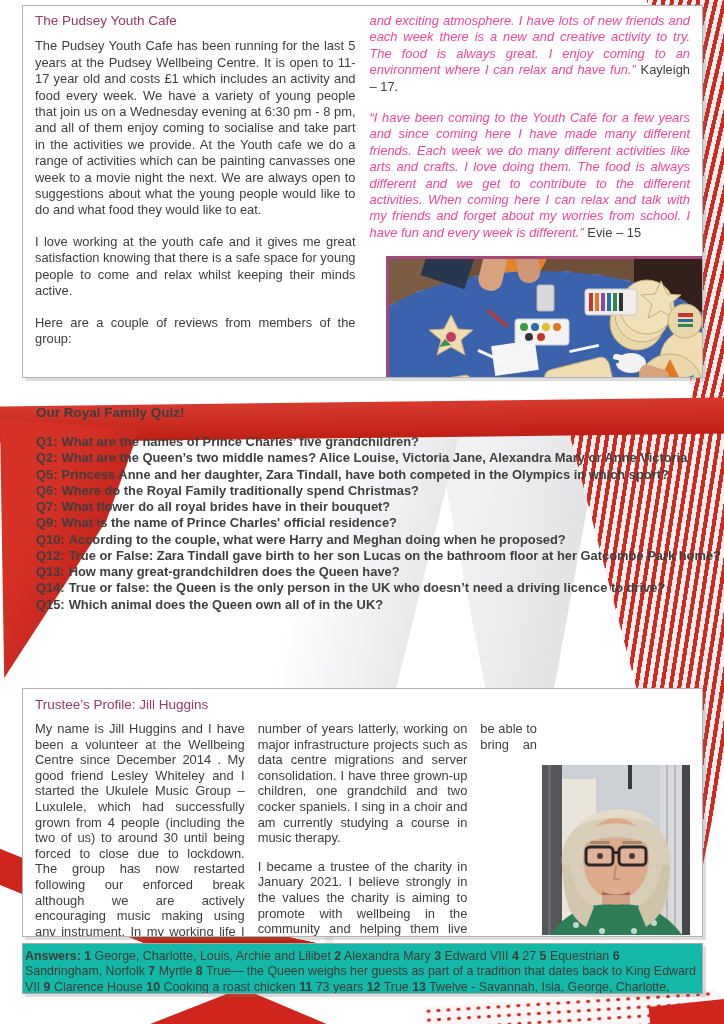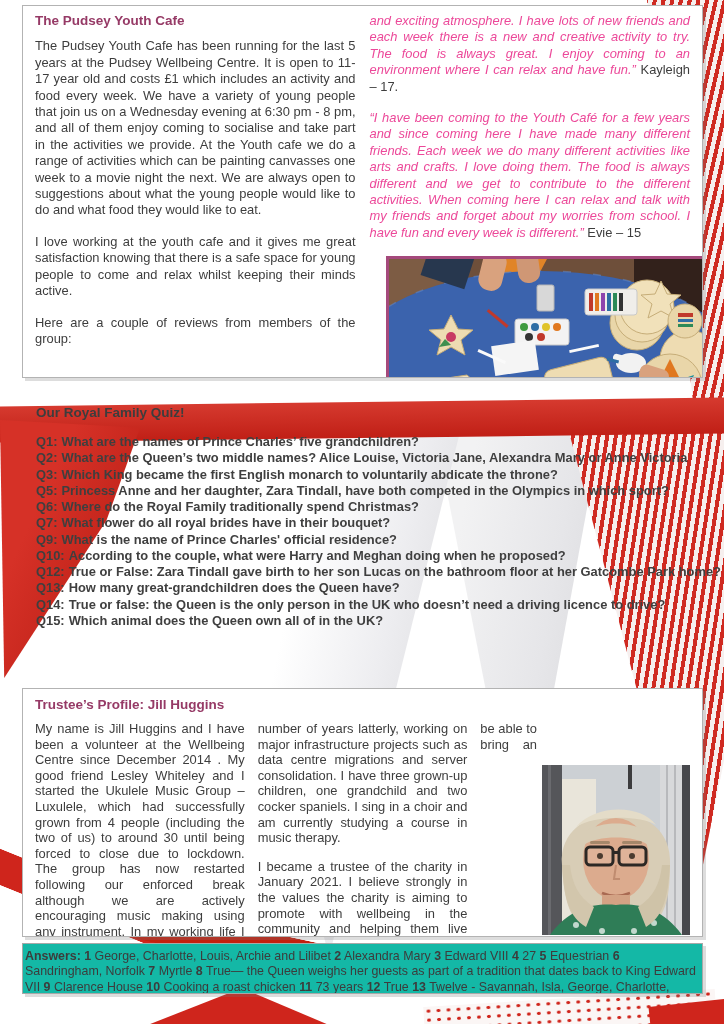--- a/index.html
+++ b/index.html
@@ -66,21 +66,21 @@
   }
   
   .box{
     position:absolute;z-index:3;background:#ffffff;
     border:1px solid #b3b3b3;box-shadow:3px 3px 0 rgba(120,120,120,.25);
     box-sizing:border-box;
   }
   .top-box{left:22px;top:5px;width:681px;height:373px;padding:7px 12px 8px 12px;overflow:hidden;}
   .cols2{display:flex;gap:14px;}
   .cols2 .col{flex:1;min-width:0;}
-  h2.mag{font-size:13.5px;font-weight:700;color:#963a66;margin:0 0 9px 0;}
+  h2.mag{font-size:13.5px;font-weight:400;color:#963a66;margin:0 0 9px 0;}
   .body-txt{font-size:12.9px;line-height:16.4px;text-align:justify;}
   .body-txt p{margin:0 0 15px 0;}
   .quote{color:#ec4899;font-style:italic;}
   .attrib{color:#3d3d3d;font-style:normal;}
   .photo-frame{
     margin:4px 0 0 16px;width:318px;height:157px;border:3px solid #a5497c;
     overflow:hidden;background:#7a5a42;
   }
   
   .quiz{position:absolute;left:36px;top:393px;width:668px;z-index:2;}
@@ -221,21 +221,20 @@
   </section>
 
   <section class="quiz">
     <h2>Our Royal Family Quiz!</h2>
     <div>
 
         <div class="q-line"><span class="q-label">Q1:</span><span>What are the names of Prince Charles’ five grandchildren?</span><b></b><span></span></div>
 
         <div class="q-line"><span class="q-label">Q2:</span><span>What are the Queen’s two middle names? Alice Louise, Victoria Jane, Alexandra Mary or Anne Victoria</span><b></b><span></span></div>
 
-        <div class="q-line"><span class="q-label">Q3:</span><span>Which King became the first English monarch to voluntarily abdicate the throne?</span><b></b><span></span></div>
 
 
         <div class="q-line"><span class="q-label">Q5:</span><span>Princess Anne and her daughter, Zara Tindall, have both competed in the Olympics in which sport?</span><b></b><span></span></div>
 
         <div class="q-line"><span class="q-label">Q6:</span><span>Where do the Royal Family traditionally spend Christmas?</span><b></b><span></span></div>
 
         <div class="q-line"><span class="q-label">Q7:</span><span>What flower do all royal brides have in their bouquet?</span><b></b><span></span></div>
 
 
         <div class="q-line"><span class="q-label">Q9:</span><span>What is the name of Prince Charles' official residence?</span><b></b><span></span></div>

